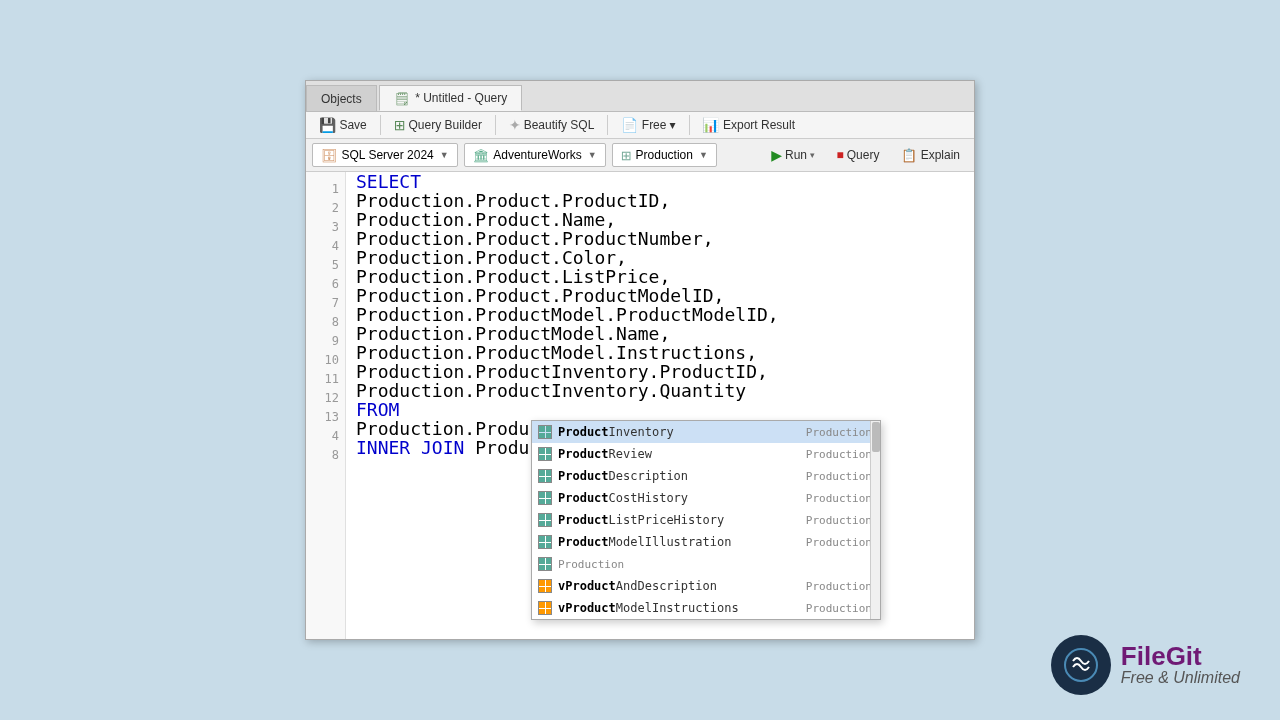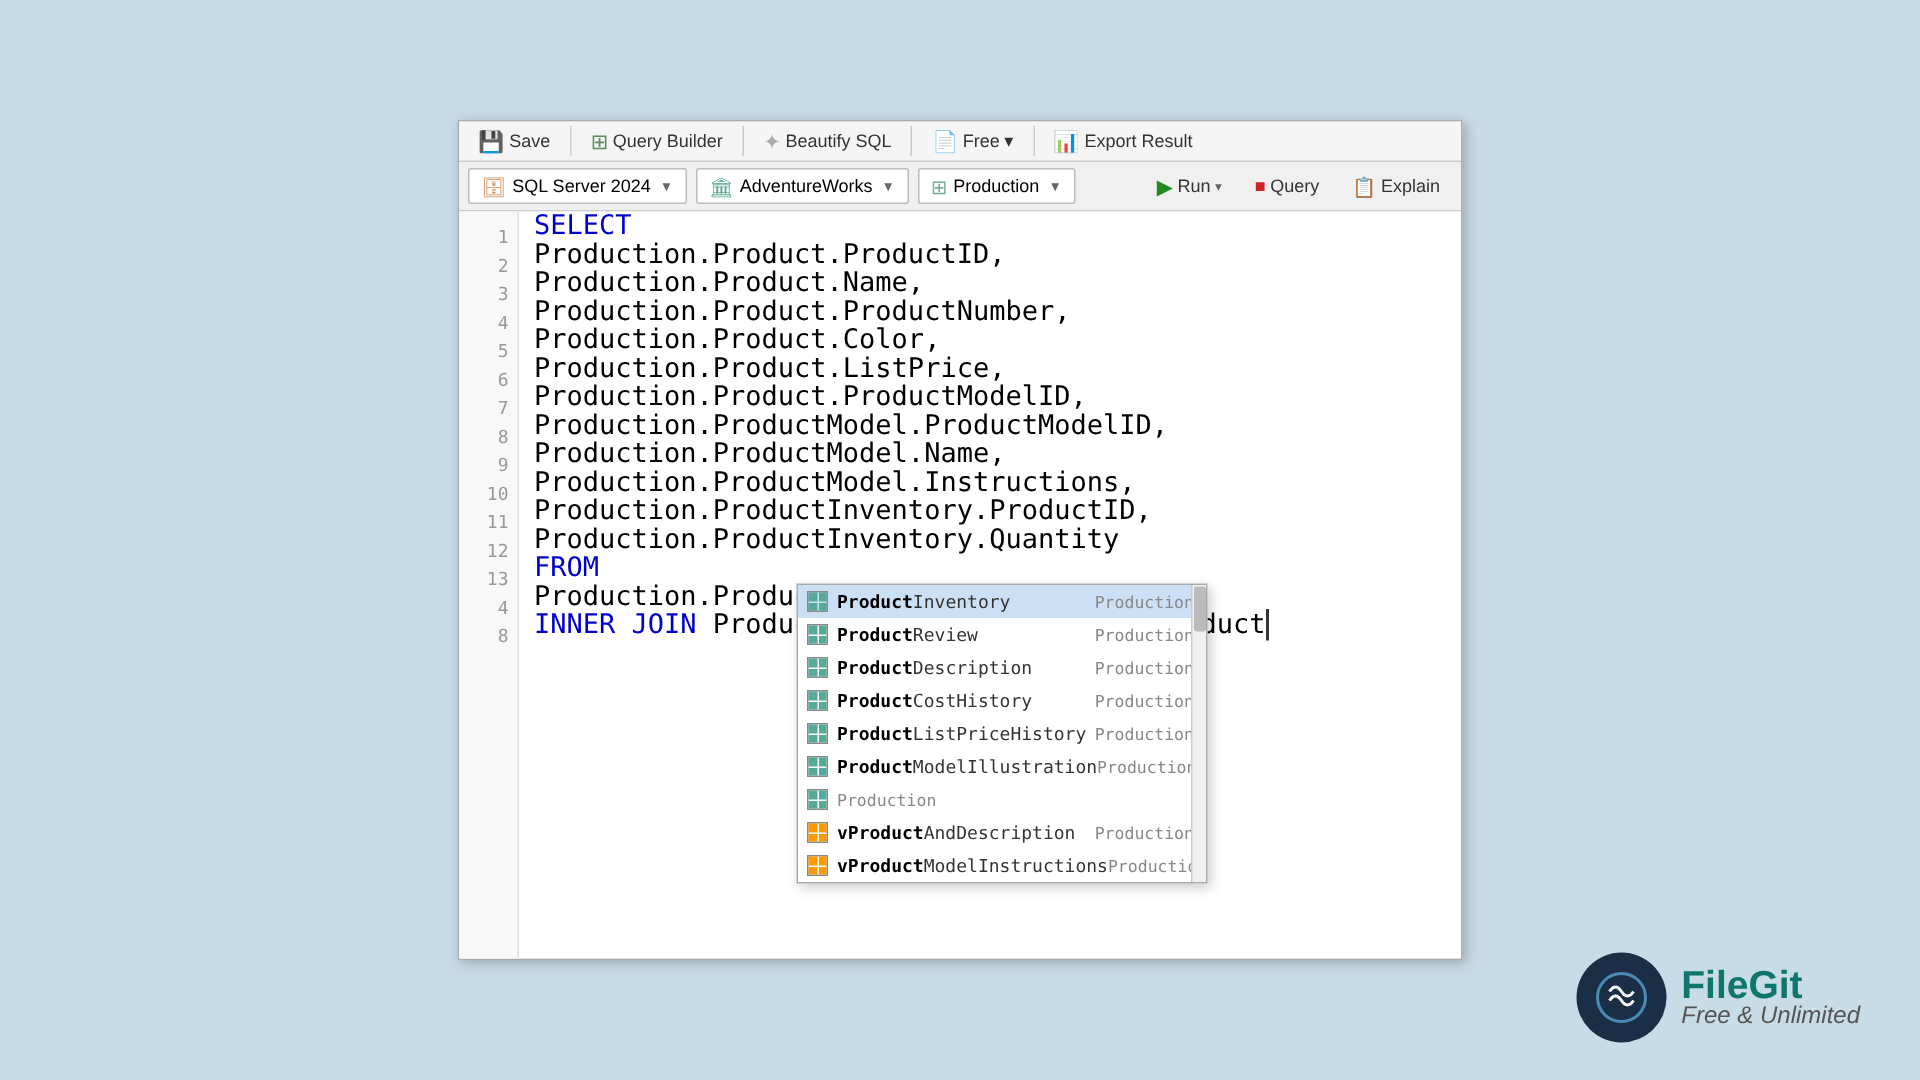--- a/index.html
+++ b/index.html
@@ -155,21 +155,21 @@
       line-height: 19px;
       white-space: pre;
       flex: 1;
     }
     .kw { color: #0000cc; font-weight: 500; }
     
     .autocomplete {
       position: absolute;
       top: 248px;
       left: 225px;
-      width: 274px;
+      width: 350px;
       background: white;
       border: 1px solid #aaa;
       box-shadow: 2px 3px 8px rgba(0,0,0,0.2);
       z-index: 100;
       font-family: Consolas, monospace;
       font-size: 12px;
     }
     .ac-row {
       display: flex;
       align-items: center;
@@ -262,21 +262,21 @@
       color: white;
       font-size: 22px;
     }
     .filegit-text {
       display: flex;
       flex-direction: column;
     }
     .filegit-name {
       font-size: 26px;
       font-weight: bold;
-      color: #0f766e;
+      color: #701a75;
       line-height: 1;
     }
     .filegit-sub {
       font-size: 16px;
       color: #555;
       font-style: italic;
     }
     .toolbar-icon {
       font-size: 14px;
     }
@@ -284,20 +284,29 @@
     .qb-icon { color: #5a8a5a; }
     .beautify-icon { color: #aaa; }
     .memo-icon { color: #9a7; }
     .export-icon { color: #888; }
   </style>
 </head>
 <body>
 
 <div class="main-window">
 
+  <div class="tab-bar">
+    <div class="tab-objects">
+      <span>Objects</span>
+    </div>
+    <div class="tab-query">
+      <span class="tab-icon">🗒</span>
+      <span>* Untitled - Query</span>
+    </div>
+  </div>
 
   <div class="toolbar">
     <button class="toolbar-btn">
       <span class="toolbar-icon save-icon">💾</span>
       <span>Save</span>
     </button>
     <div class="toolbar-separator"></div>
     <button class="toolbar-btn">
       <span class="toolbar-icon qb-icon">⊞</span>
       <span>Query Builder</span>

